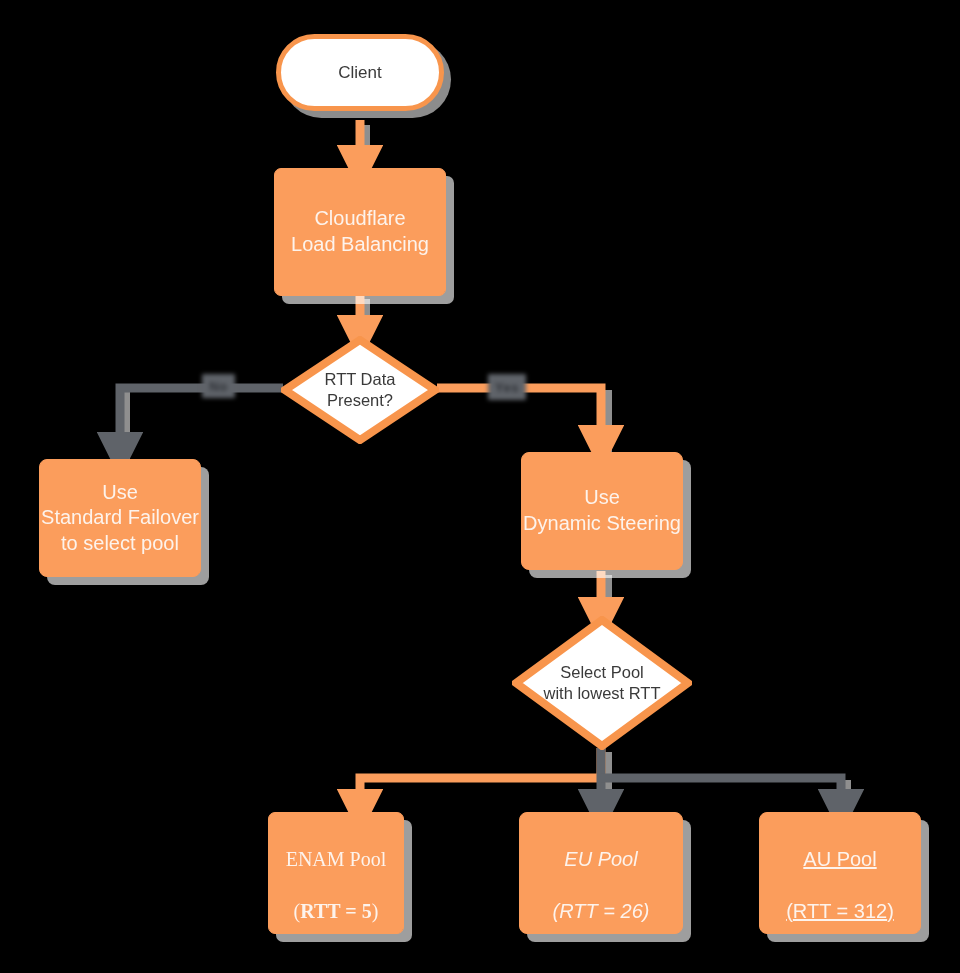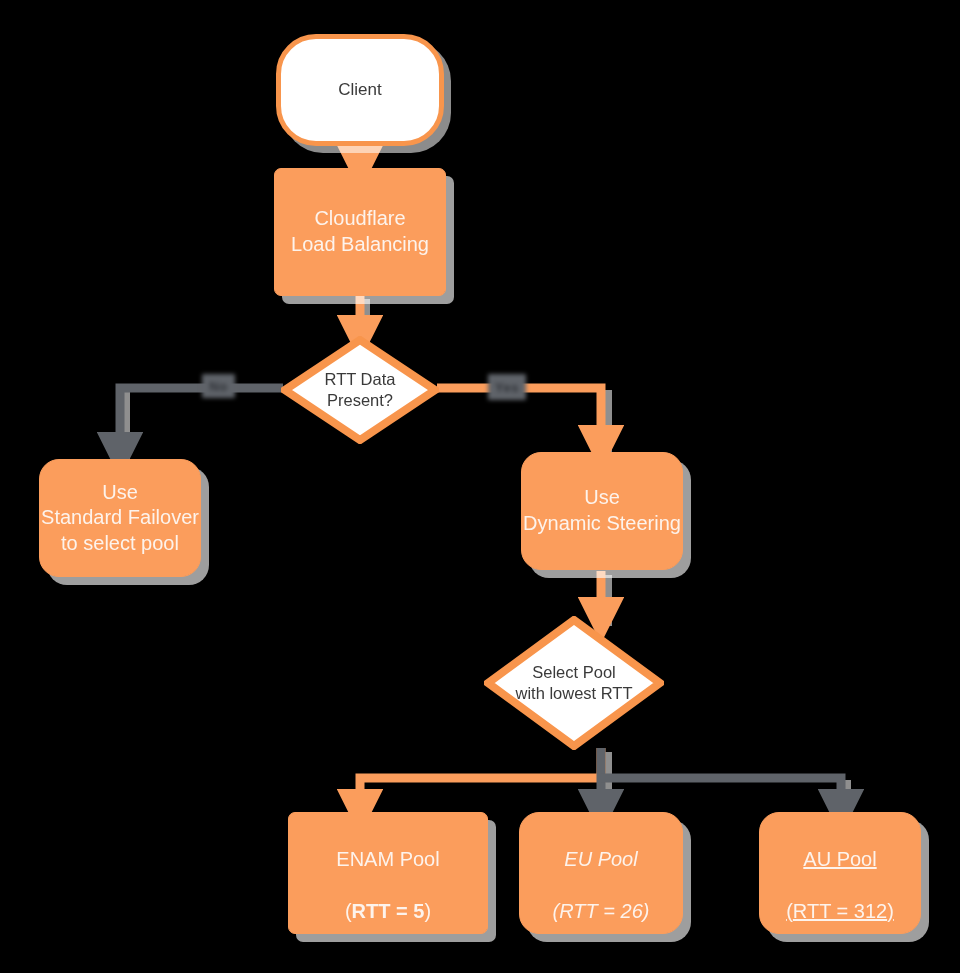--- a/index.html
+++ b/index.html
@@ -54,21 +54,21 @@
   
   .shape-process {
     background: #fb9d5c;
     border: 1px solid #fb9d5c;
     border-radius: 7px;
     color: #fdf3ec;
     font-size: 20px;
     box-shadow: 8px 8px 0 0 rgba(255,255,255,0.62);
   }
   .shape-process.soft {
-    border-radius: 20px;
+    border-radius: 8px;
   }
 
   
   .shape-diamond {
     background: transparent;
     border: none;
     color: #3a3a3a;
     font-size: 16.5px;
   }
   .diamond-bg {
@@ -138,21 +138,21 @@
 
     <path d="M 601 748 L 601 812" stroke="#5f6369" stroke-width="9" fill="none" marker-end="url(#arrow-gray)"></path>
 
     <path d="M 601 778 L 841 778 L 841 812" stroke="#5f6369" stroke-width="9" fill="none" stroke-linejoin="miter" marker-end="url(#arrow-gray)"></path>
   </svg>
 
   <div class="edge-label" style="left:202px; top:374px; width:33px; height:24px;">No</div>
 
   <div class="edge-label" style="left:488px; top:374px; width:38px; height:26px;">Yes</div>
 
-  <div class="node shape-stadium" style="left:276px; top:34px; width:168px; height:112px;">
+  <div class="node shape-stadium" style="left:276px; top:34px; width:168px; height:77px;">
     <span class="node-label">Client</span>
   </div>
 
   <div class="node shape-process" style="left:274px; top:168px; width:172px; height:128px;">
     <span class="node-label">Cloudflare
 Load Balancing</span>
   </div>
 
   <div class="node shape-diamond" style="left:281px; top:336px; width:158px; height:108px;">
     <span class="diamond-bg">
@@ -168,31 +168,31 @@
     <span class="node-label">Use
 Standard Failover
 to select pool</span>
   </div>
 
   <div class="node shape-process soft" style="left:521px; top:452px; width:162px; height:118px;">
     <span class="node-label">Use
 Dynamic Steering</span>
   </div>
 
-  <div class="node shape-diamond" style="left:484px; top:616px; width:180px; height:134px;">
+  <div class="node shape-diamond" style="left:512px; top:616px; width:180px; height:134px;">
     <span class="diamond-bg">
       <svg viewBox="0 0 180 134" preserveAspectRatio="none" xmlns="http://www.w3.org/2000/svg">
         <polygon points="90,4 176,67 90,130 4,67" fill="#ffffff" stroke="#f8954c" stroke-width="8"></polygon>
       </svg>
     </span>
     <span class="node-label">Select Pool
 with lowest RTT</span>
   </div>
 
-  <div class="node shape-process" style="left:288px; top:812px; width:200px; height:122px;">
+  <div class="node shape-process" style="left:268px; top:812px; width:136px; height:122px;font-family:Liberation Serif, serif;">
     <span class="node-label">
       <span>ENAM Pool</span><br>
       <span>(</span><span class="bold">RTT = 5</span><span>)</span>
     </span>
   </div>
 
   <div class="node shape-process soft" style="left:519px; top:812px; width:164px; height:122px;font-style:italic;">
     <span class="node-label">
       <span>EU Pool</span><br>
       <span>(</span><span>RTT = 26</span><span>)</span>

